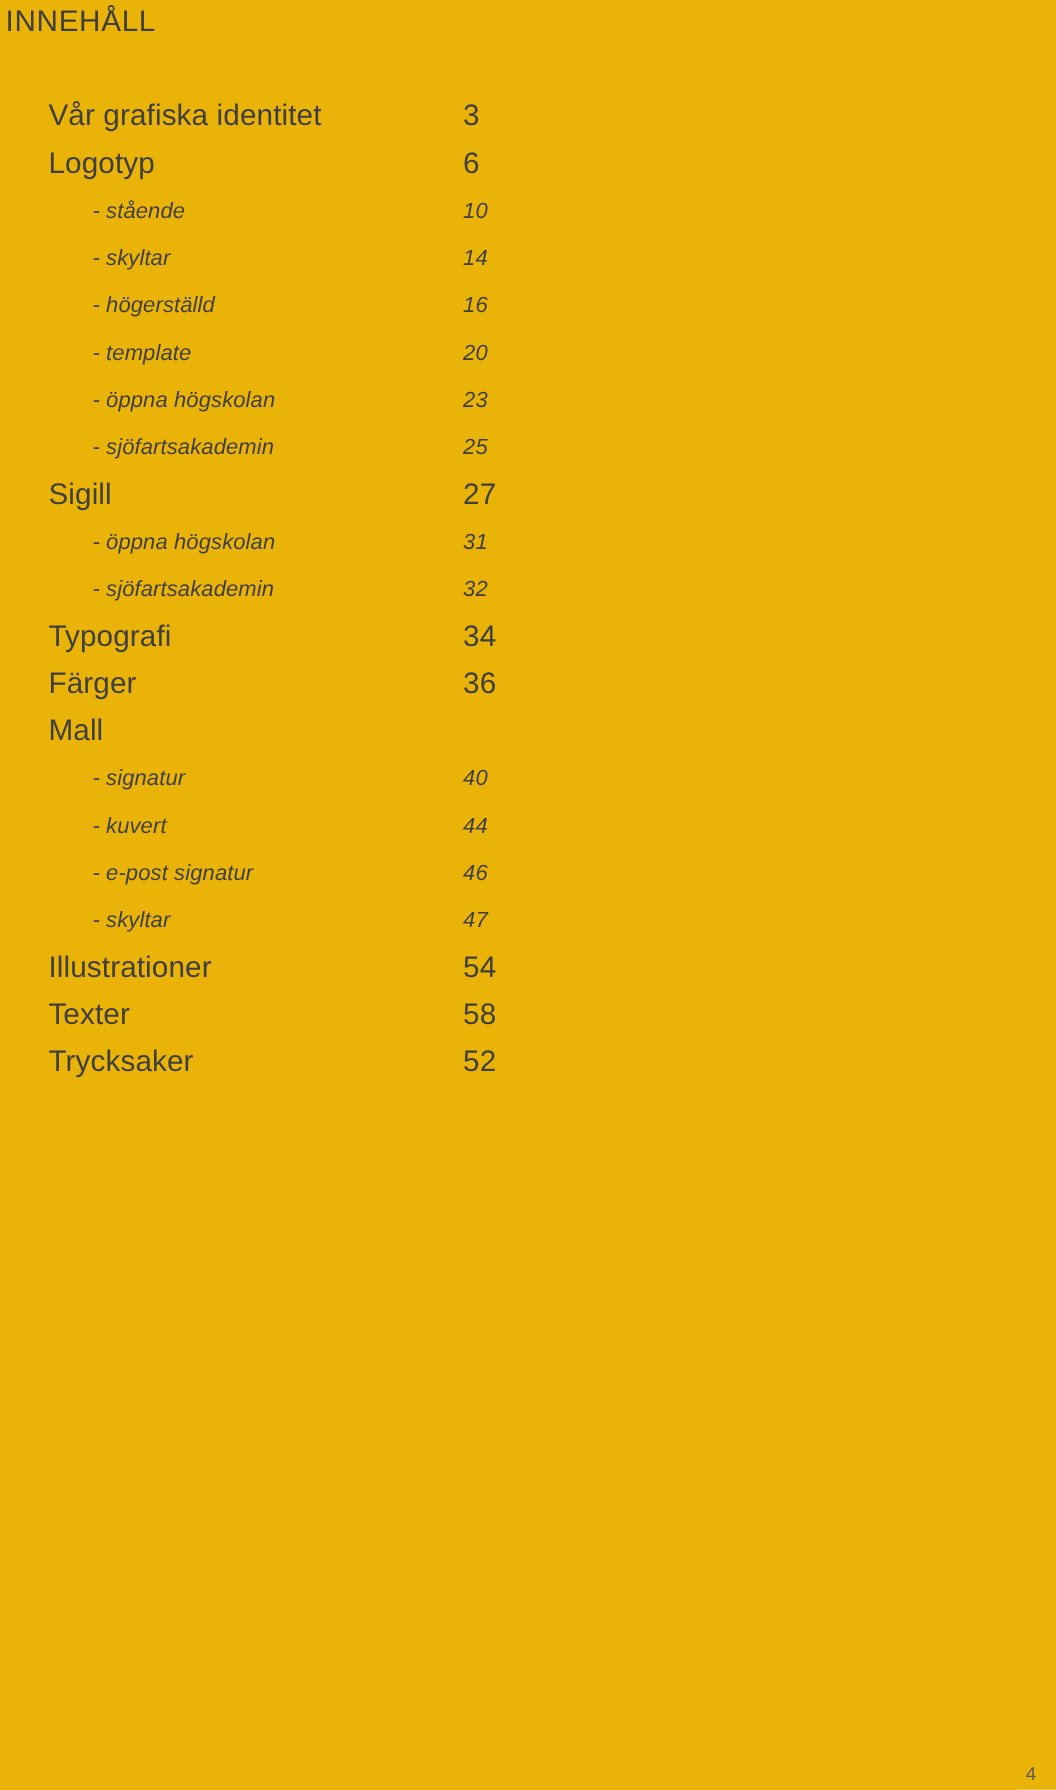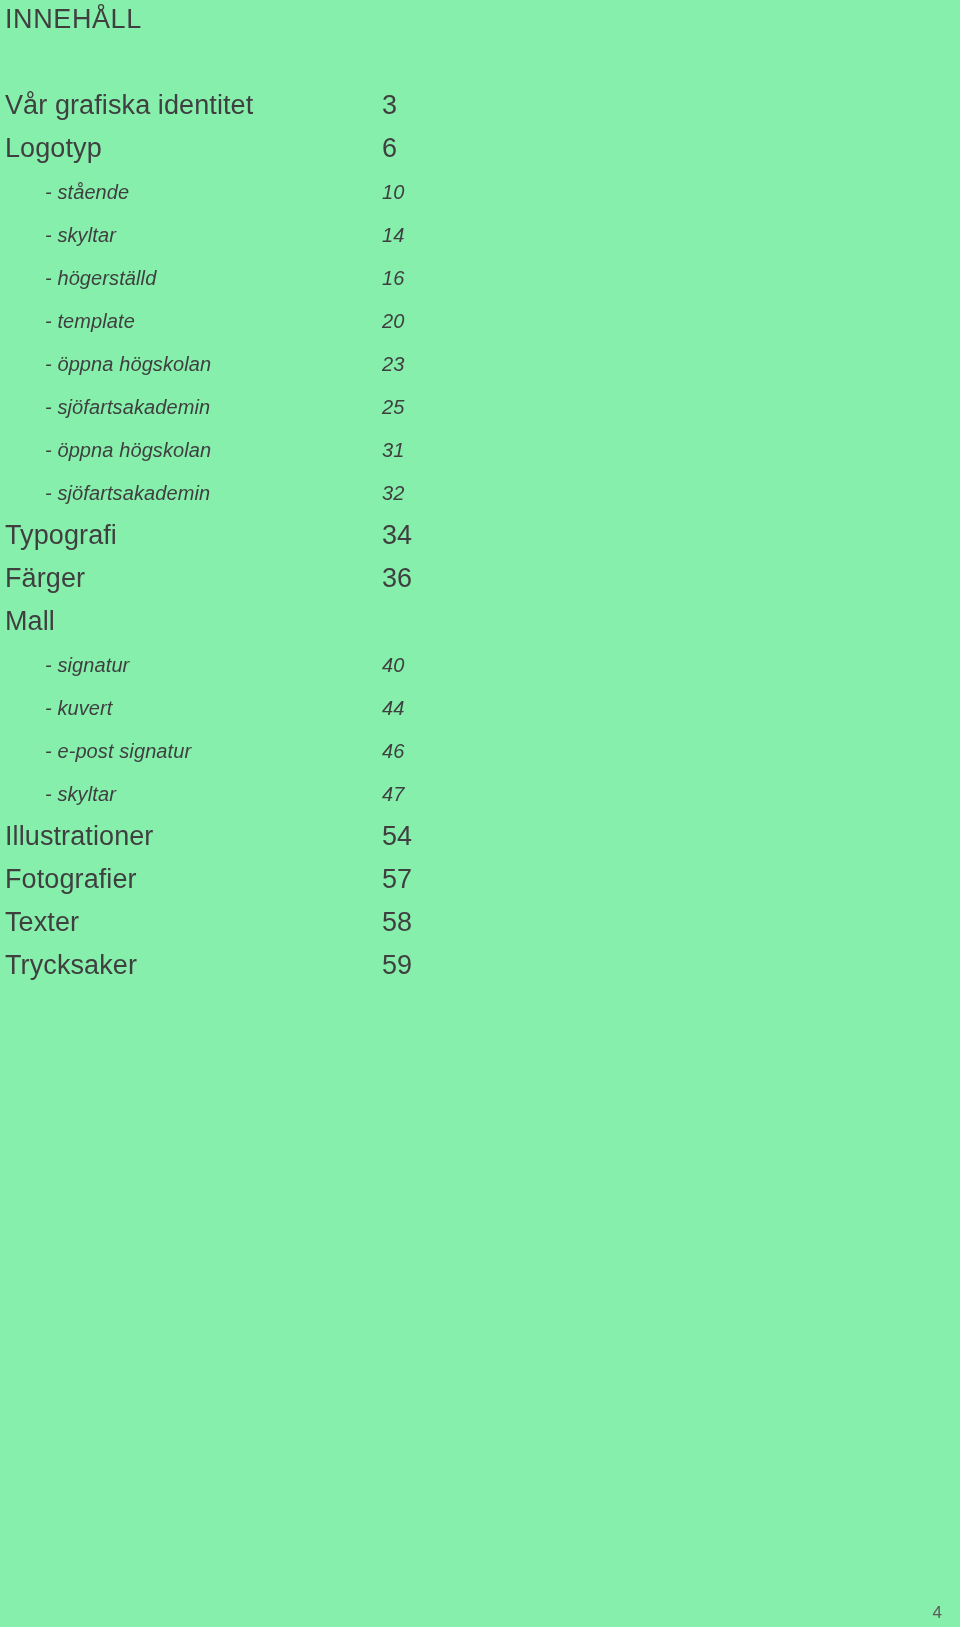--- a/index.html
+++ b/index.html
@@ -12,21 +12,21 @@
     height: 1627px;
     position: relative;
     font-family: "Liberation Sans", sans-serif;
     color: #3f3f3f;
     overflow: hidden;
   }
 
   .page {
     position: absolute;
     inset: 0;
-    background: #86efac;
+    background: #eab308;
     padding-left: 16px;
   }
 
   .toc-heading {
     position: absolute;
     left: 5px;
     top: 6px;
     font-size: 27px;
     font-weight: 300;
     letter-spacing: 0.6px;
@@ -39,20 +39,21 @@
     position: absolute;
     left: 0;
     top: 84px;
     width: 520px;
   }
 
   .toc-row {
     position: relative;
     height: 43px;
     display: block;
+    margin-left: 39px;
   }
 
   .toc-label {
     position: absolute;
     left: 5px;
     bottom: 6px;
     white-space: nowrap;
     color: #3f3f3f;
     font-weight: 300;
   }
@@ -131,20 +132,24 @@
         <span class="toc-page">20</span>
       </div>
       <div class="toc-row level-sub">
         <span class="toc-label">- öppna högskolan</span>
         <span class="toc-page">23</span>
       </div>
       <div class="toc-row level-sub">
         <span class="toc-label">- sjöfartsakademin</span>
         <span class="toc-page">25</span>
       </div>
+      <div class="toc-row level-main">
+        <span class="toc-label">Sigill</span>
+        <span class="toc-page">27</span>
+      </div>
       <div class="toc-row level-sub">
         <span class="toc-label">- öppna högskolan</span>
         <span class="toc-page">31</span>
       </div>
       <div class="toc-row level-sub">
         <span class="toc-label">- sjöfartsakademin</span>
         <span class="toc-page">32</span>
       </div>
       <div class="toc-row level-main">
         <span class="toc-label">Typografi</span>
@@ -172,28 +177,24 @@
       </div>
       <div class="toc-row level-sub">
         <span class="toc-label">- skyltar</span>
         <span class="toc-page">47</span>
       </div>
       <div class="toc-row level-main">
         <span class="toc-label">Illustrationer</span>
         <span class="toc-page">54</span>
       </div>
       <div class="toc-row level-main">
-        <span class="toc-label">Fotografier</span>
-        <span class="toc-page">57</span>
-      </div>
-      <div class="toc-row level-main">
         <span class="toc-label">Texter</span>
         <span class="toc-page">58</span>
       </div>
       <div class="toc-row level-main">
         <span class="toc-label">Trycksaker</span>
-        <span class="toc-page">59</span>
+        <span class="toc-page">52</span>
       </div>
     </div>
 
   <div class="folio">4</div>
 
 </div>
 
 </body></html>

